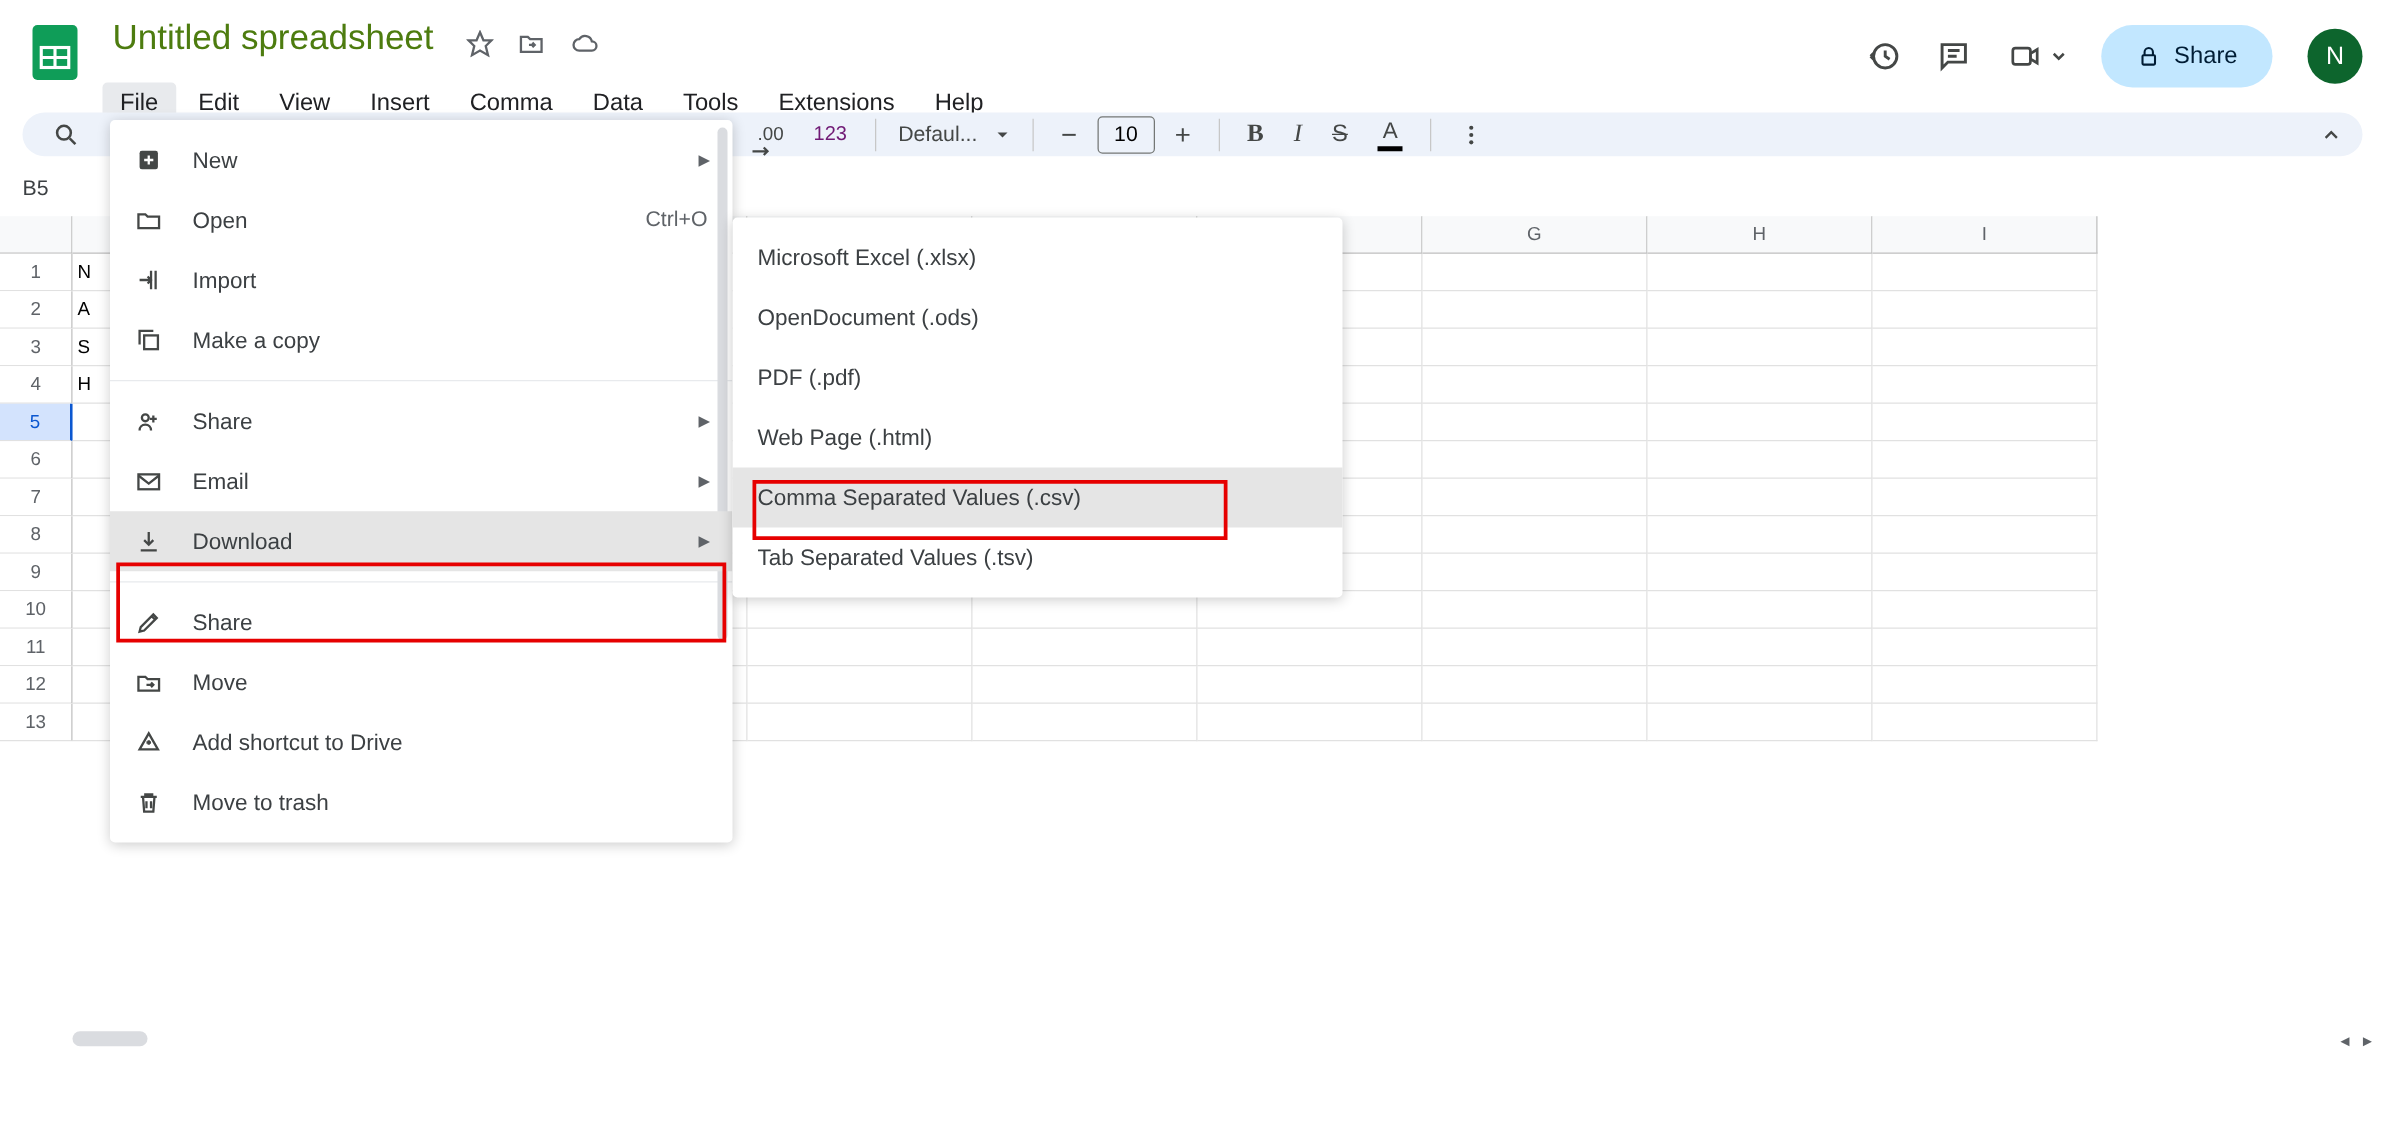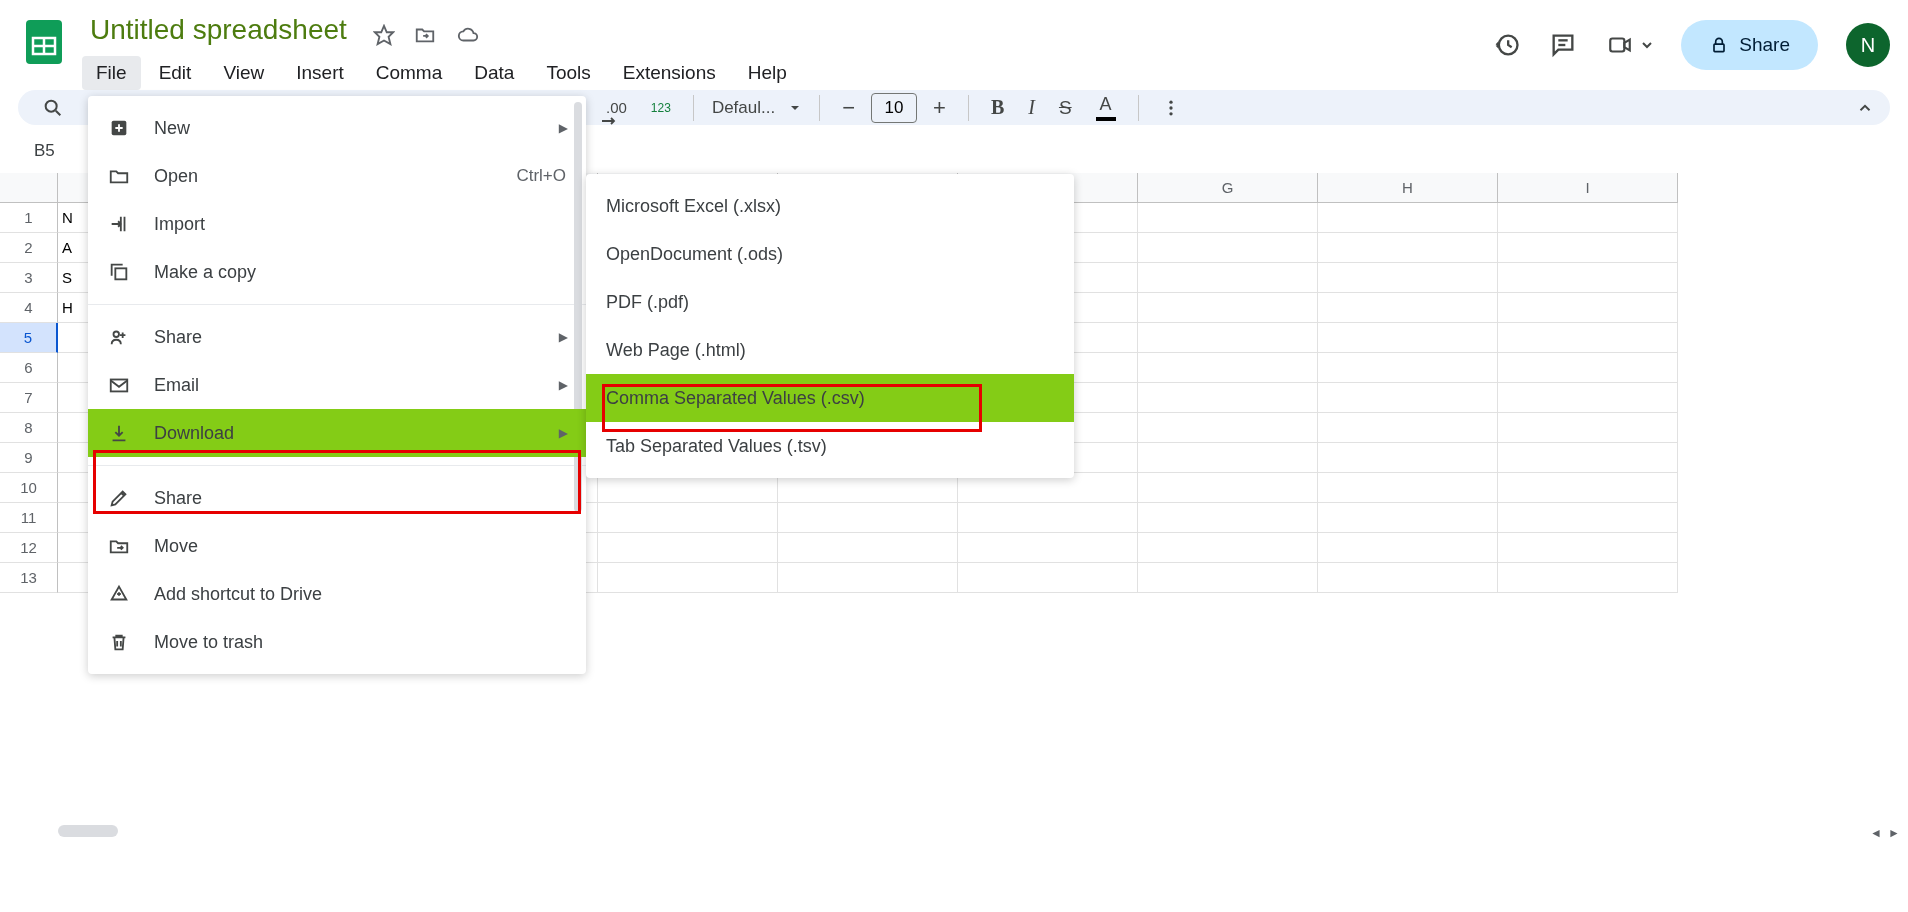--- a/index.html
+++ b/index.html
@@ -5,40 +5,40 @@
 * { box-sizing: border-box; margin: 0; padding: 0; font-family: "Google Sans", Arial, sans-serif; }
 body { background: #fff; width: 1908px; height: 912px; overflow: hidden; position: relative; }
 
 
 .header { height: 90px; display: flex; align-items: flex-start; padding: 10px 18px 0 18px; }
 .logo { width: 52px; height: 52px; margin-top: 6px; margin-right: 12px; }
 .title-area { flex: 0 0 auto; }
 .doc-title { font-size: 28px; color: #4d7c0f; padding: 4px 8px; display: inline-block; }
 .title-icons { display: inline-flex; gap: 18px; margin-left: 14px; vertical-align: middle; }
 .title-icons span { color: #5f6368; font-size: 20px; cursor: pointer; }
-.menubar { display: flex; gap: 4px; margin-top: 6px; font-size: 19px; color: #202124; }
+.menubar { display: flex; gap: 4px; margin-top: 16px; font-size: 19px; color: #202124; }
 .menubar .mi { padding: 6px 14px; border-radius: 4px; cursor: pointer; }
 .menubar .mi.active { background: #e8eaed; }
 .header-right { margin-left: auto; display: flex; align-items: center; gap: 28px; padding-top: 10px; }
 .hicon { color: #444746; cursor: pointer; }
 .share-btn { background: #c2e7ff; border-radius: 40px; padding: 14px 28px; display: flex; align-items: center; gap: 10px; font-size: 19px; color: #001d35; cursor: pointer; font-weight: 500; }
 .avatar { width: 44px; height: 44px; border-radius: 50%; background: #0d652d; color: #fff; display: flex; align-items: center; justify-content: center; font-size: 20px; cursor: pointer; }
 
 
 .toolbar-wrap { padding: 0 18px; }
 .toolbar { background: #edf2fa; border-radius: 40px; height: 35px; display: flex; align-items: center; padding: 0 16px; gap: 8px; position: relative; }
 .tb-btn { color: #444746; padding: 6px 8px; cursor: pointer; display: flex; align-items: center; }
 .tb-sep { width: 1px; height: 26px; background: #c7c7c7; margin: 0 6px; }
 .font-combo { padding: 0 4px; font-size: 17px; color: #444746; display: flex; align-items: center; gap: 14px; }
 .fs-box { display: flex; align-items: center; gap: 8px; }
 .fs-input { border: 1px solid #747775; border-radius: 4px; width: 46px; height: 30px; text-align: center; font-size: 17px; background: transparent; }
 .collapse-btn { position: absolute; right: 16px; color: #444746; cursor: pointer; }
 
 
-.namebar { display: flex; align-items: center; height: 36px; padding-left: 34px; margin-top: 8px; font-size: 17px; color: #3c4043; }
+.namebar { display: flex; align-items: center; height: 36px; padding-left: 18px; margin-top: 8px; font-size: 17px; color: #3c4043; }
 .namebox { width: 60px; }
 
 
 .grid { margin-top: 4px; position: relative; }
 .corner { position: absolute; left: 0; top: 0; width: 58px; height: 30px; background: #f8f9fa; border-right: 1px solid #c0c0c0; border-bottom: 1px solid #c0c0c0; }
 .col-headers { display: flex; position: absolute; left: 58px; top: 0; height: 30px; }
 .col-h { width: 180px; border-right: 1px solid #c0c0c0; border-bottom: 1px solid #c0c0c0; background: #f8f9fa; display: flex; align-items: center; justify-content: center; font-size: 15px; color: #5f6368; }
 .row-headers { position: absolute; left: 0; top: 30px; width: 58px; }
 .row-h { height: 30px; border-right: 1px solid #c0c0c0; border-bottom: 1px solid #e1e1e1; background: #fff; display: flex; align-items: center; justify-content: center; font-size: 15px; color: #5f6368; }
 .row-h.sel { background: #d3e3fd; color: #0b57d0; border-right: 2px solid #0b57d0; }
@@ -47,21 +47,21 @@
 .cell { width: 180px; height: 30px; border-right: 1px solid #e1e1e1; border-bottom: 1px solid #e1e1e1; padding: 0 4px; font-size: 15px; display: flex; align-items: center; overflow: hidden; }
 .hscroll-track { position:absolute; bottom: 4px; left: 58px; right: 30px; height: 14px; }
 .hscroll-thumb { position:absolute; left:0; width: 60px; height: 12px; background:#dadce0; border-radius:6px; }
 .scroll-arrows { position:absolute; right: 6px; bottom: 2px; display:flex; gap:2px; }
 .scroll-arrow { width:16px; height:16px; display:flex; align-items:center; justify-content:center; color:#5f6368; font-size:12px; cursor:pointer; }
 
 
 .menu { position: absolute; background: #fff; border-radius: 4px; box-shadow: 0 2px 10px rgba(0,0,0,0.2); padding: 8px 0; z-index: 100; }
 .file-menu { left: 88px; top: 96px; width: 498px; }
 .menu-item { display: flex; align-items: center; height: 48px; padding: 0 20px; font-size: 18px; color: #3c4043; cursor: pointer; position: relative; }
-.menu-item:hover, .menu-item.hover { background: #84cc16; }
+.menu-item:hover, .menu-item.hover { background: #e5e5e5; }
 .menu-item .micon { width: 26px; margin-right: 20px; color: #444746; display:flex; align-items:center;}
 .menu-item .arrow { position: absolute; right: 18px; color: #5f6368; font-size: 12px; }
 .menu-item .shortcut { position: absolute; right: 20px; color: #5f6368; font-size: 17px; }
 .menu-sep { height: 1px; background: #e8eaed; margin: 8px 0; }
 .download-menu { left: 586px; top: 174px; width: 488px; }
 .download-menu .menu-item { height: 48px; }
 
 .file-menu-scroll { position:absolute; right:2px; top:6px; bottom:6px; width:10px; }
 .file-menu-thumb { position:absolute; top:0; width:8px; height:410px; background:#dadce0; border-radius:4px; }
 
@@ -162,21 +162,21 @@
           <line x1="15" y1="15" x2="20" y2="20"></line>
         </svg>
       </span>
     <span style="width:510px"></span>
     <span class="tb-btn" style="font-size:15px;font-weight:500;color:#444746;position:relative;">
       <span>.00</span>
       <svg width="18" height="10" viewBox="0 0 18 10" style="position:absolute;bottom:-4px;left:2px;">
           <path d="M2 5h12m-3-3 3 3-3 3" fill="none" stroke="#444746" stroke-width="1.8"></path>
         </svg>
     </span>
-    <span class="tb-btn" style="font-size:12px;color:#15803d;">123</span>
+    <span class="tb-btn" style="font-size:16px;color:#701a75;">123</span>
     <span class="tb-sep"></span>
     <span class="font-combo">
       <span>Defaul...</span>
       <svg width="12" height="12" viewBox="0 0 12 12">
           <path d="M2 4l4 4 4-4" fill="#444746"></path>
         </svg>
     </span>
     <span class="tb-sep"></span>
     <span class="fs-box">
       <span class="tb-btn" style="font-size:22px;">−</span>

